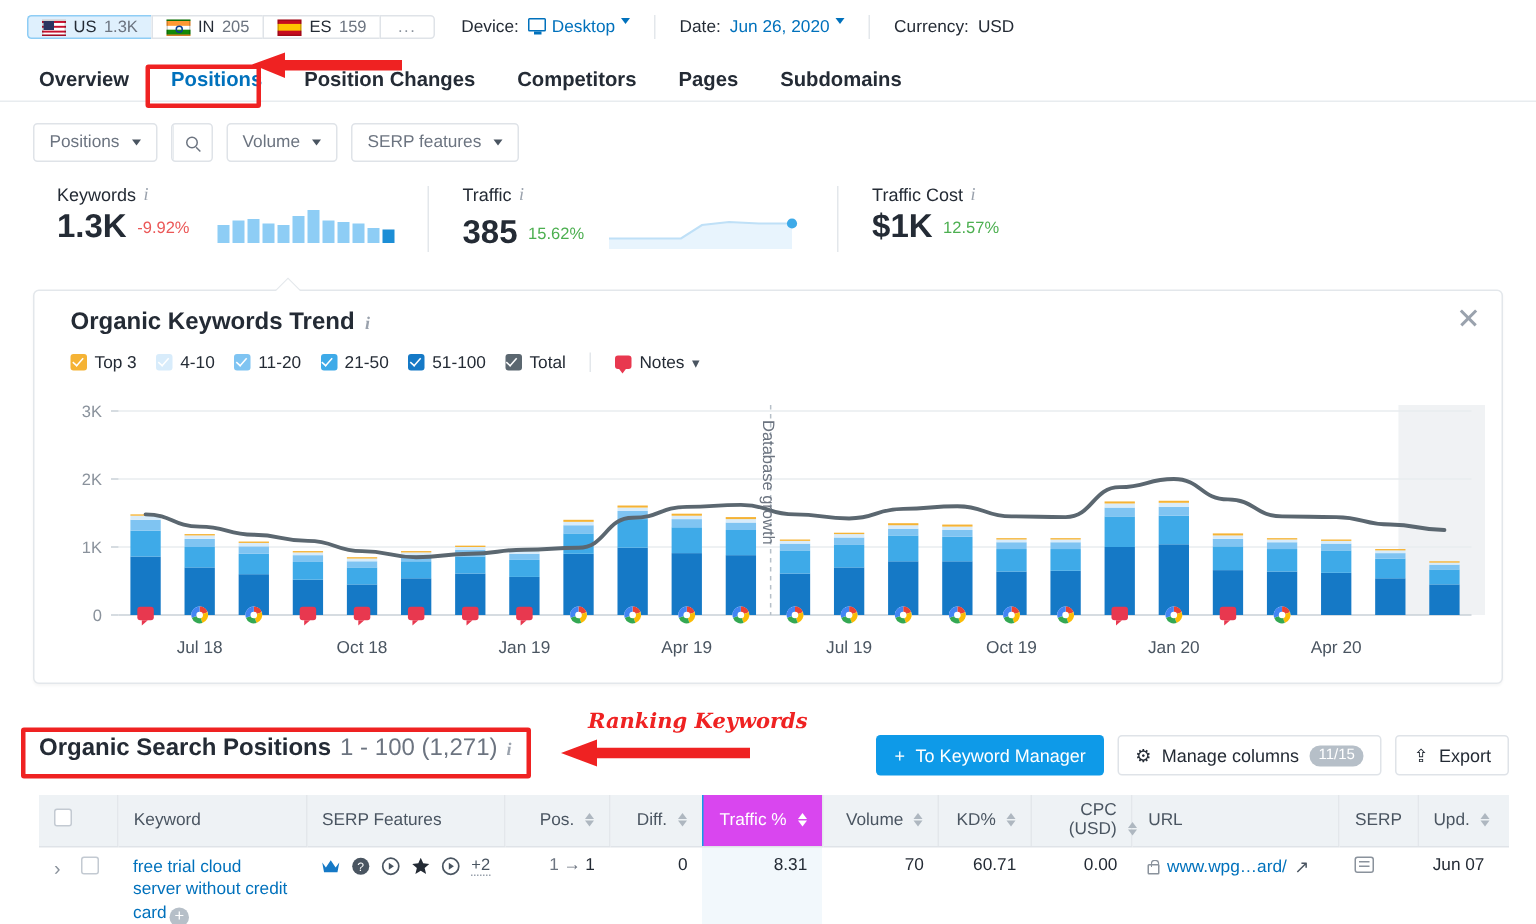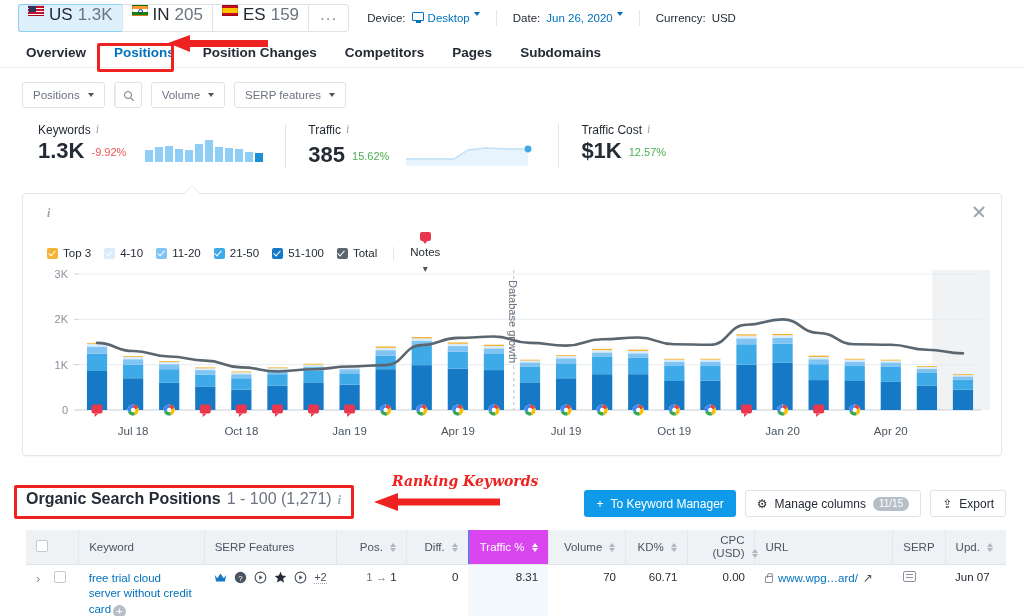--- a/index.html
+++ b/index.html
@@ -10,24 +10,24 @@
     font-family:"Liberation Sans", sans-serif;
     font-size:12px; color:#242b35;
     -webkit-font-smoothing:antialiased;
   }
   .app { position:relative; width:1024px; height:616px; }
 
   
   .topbar { display:flex; align-items:center; height:36px; padding:0 0 0 18px; gap:0; }
   .db-tabs { display:flex; align-items:center; }
   .db-tab {
-    display:flex; gap:5px;
-    height:28px; padding:0 9px;
+    display:flex; align-items:center; gap:5px;
+    height:16px; padding:0 9px;
     border:1px solid #dfe3e8; border-right:none;
-    background:#fff; font-size:17px; color:#242b35;
+    background:#fff; font-size:11px; color:#242b35;
     cursor:pointer; white-space:nowrap;
   }
   .db-tab:first-child { border-radius:3px 0 0 3px; }
   .db-tab:last-child { border-right:1px solid #dfe3e8; border-radius:0 3px 3px 0; }
   .db-tab.active { background:#dff0fd; border-color:#8ecdf5; }
   .db-tab .cnt { color:#6c7480; }
   .db-tab.more { color:#8a929c; letter-spacing:1px; padding:0 11px; }
   .flag { width:16px; height:11px; display:inline-block; border:1px solid rgba(0,0,0,.18); flex:none; }
   .flag-us { background:
       repeating-linear-gradient(#c6102e 0 1.6px, #fff 1.6px 3.2px);
@@ -97,21 +97,21 @@
     box-shadow:0 1px 2px rgba(0,0,0,.04);
   }
   .card-head { padding:12px 16px 0 24px; position:relative; }
   .card-title { font-size:16px; font-weight:bold; color:#242b35; display:flex; align-items:center; gap:7px; }
   .legend { display:flex; align-items:center; gap:13px; margin-top:11px; }
   .lg { display:flex; align-items:center; gap:5px; font-size:11.5px; color:#242b35; cursor:pointer; }
   .cb { width:11px; height:11px; border-radius:2px; position:relative; flex:none; }
   .cb::after { content:""; position:absolute; left:2.5px; top:1px; width:3px; height:6px;
     border:solid #fff; border-width:0 1.7px 1.7px 0; transform:rotate(42deg); }
   .lg-sep { width:1px; height:13px; background:#e3e7eb; margin:0 3px; }
-  .notes { display:flex; align-items:center; gap:5px; font-size:11.5px; color:#242b35; cursor:pointer;flex-direction:column; }
+  .notes { display:flex; align-items:center; gap:5px; font-size:11.5px; color:#242b35; cursor:pointer; }
   .pin { width:11px; height:9px; background:#e8384f; border-radius:2px; position:relative; }
   .pin::after { content:""; position:absolute; left:2px; bottom:-3px; border-left:3px solid transparent; border-right:3px solid transparent; border-top:4px solid #e8384f; }
 
   .ranges { position:absolute; right:16px; top:36px; display:flex; align-items:center; gap:14px; }
   .rng { font-size:11.5px; color:#242b35; cursor:pointer; padding-bottom:3px; }
   .rng.active { color:#0071bc; border-bottom:2px solid #0071bc; font-weight:bold; }
   .closex { position:absolute; right:14px; top:10px; width:16px; height:16px; cursor:pointer; }
   .closex::before, .closex::after { content:""; position:absolute; left:1px; top:7px; width:14px; height:1.6px; background:#9aa2ad; }
   .closex::before { transform:rotate(45deg); }
   .closex::after { transform:rotate(-45deg); }
@@ -307,20 +307,21 @@
       </div>
     </div>
   </div>
 
   <div class="tip-caret-b"></div>
   <div class="tip-caret"></div>
 
   <div class="card">
     <div class="card-head">
       <div class="card-title">
+        <span>Organic Keywords Trend</span>
         <span class="ital-i">i</span>
       </div>
       <div class="legend" id="chart-legend">
           <div class="lg">
             <span class="cb" style="background: rgb(245, 179, 53);"></span>
             <span>Top 3</span>
           </div>
           <div class="lg">
             <span class="cb" style="background: rgb(216, 236, 251);"></span>
             <span>4-10</span>

